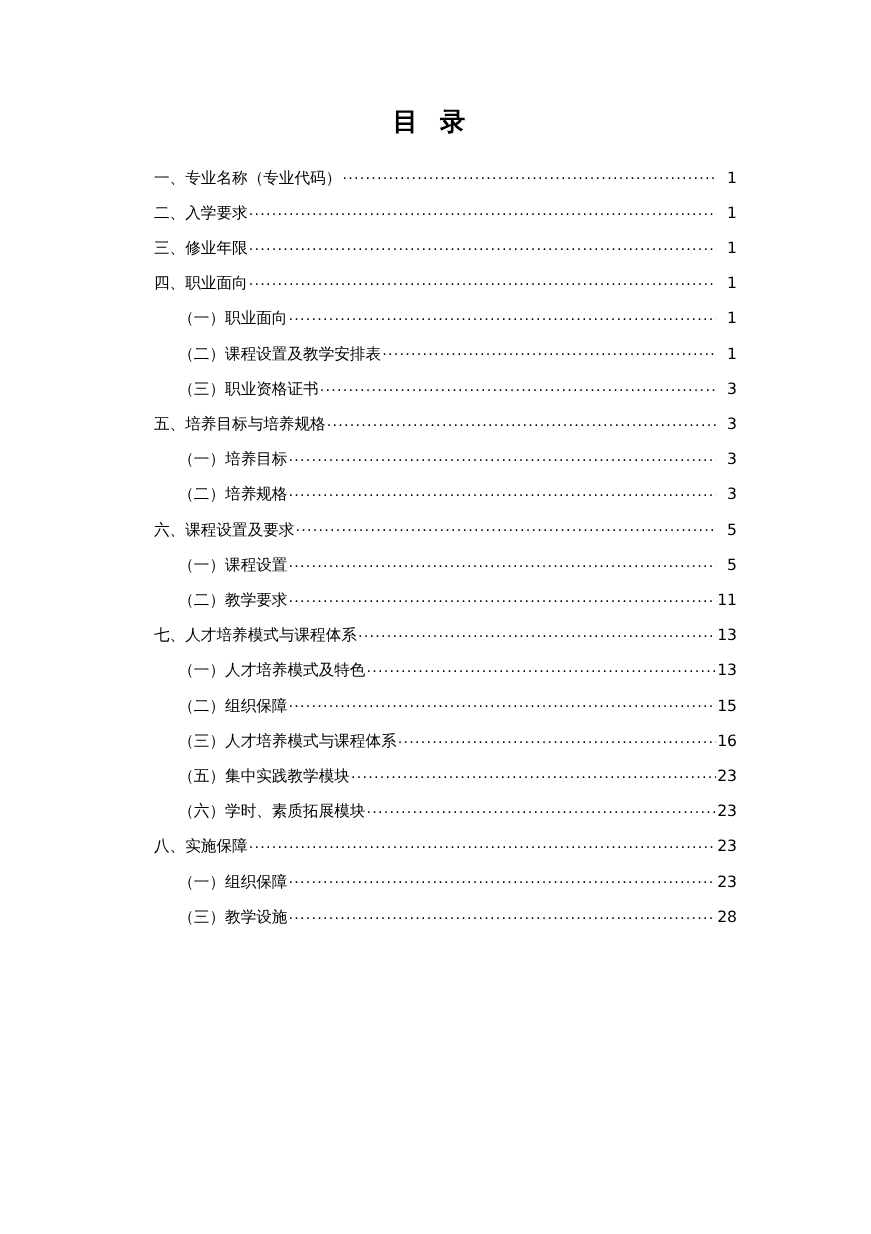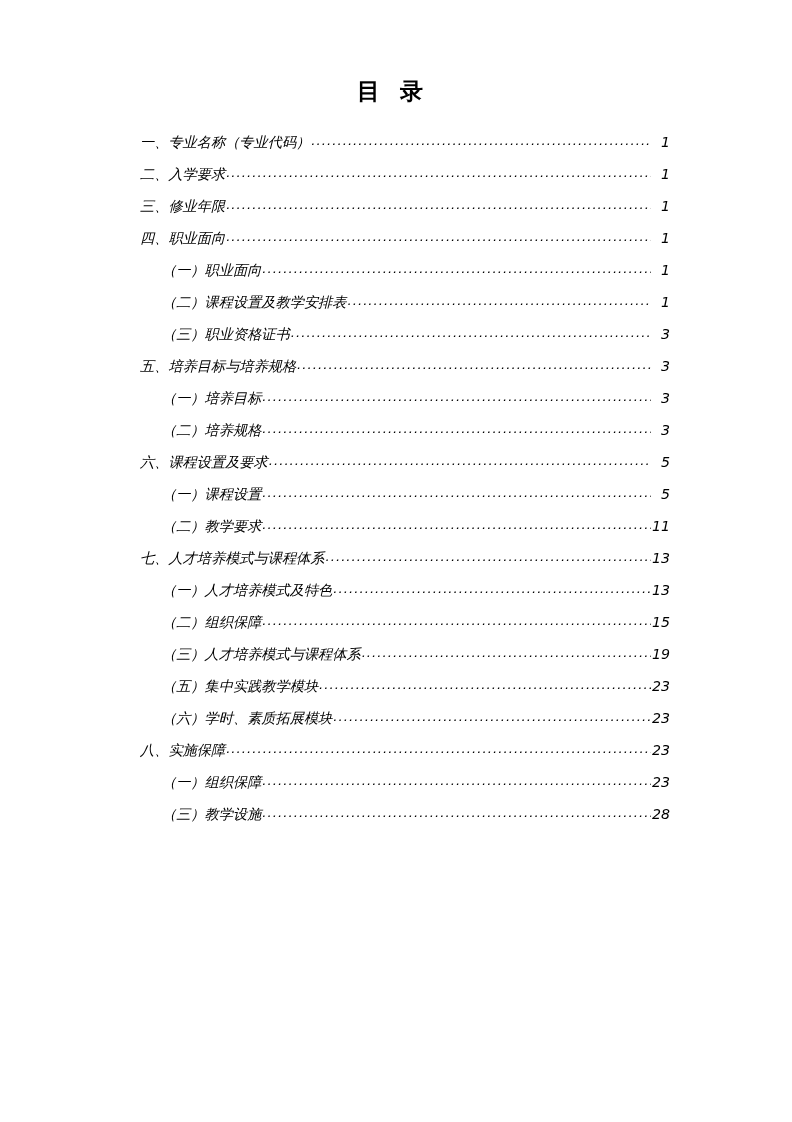--- a/index.html
+++ b/index.html
@@ -22,31 +22,30 @@
     padding: 0;
     position: relative;
   }
   .toc-title {
     text-align: center;
     font-family: "DejaVu Sans", "Liberation Sans", sans-serif;
     font-weight: bold;
     font-size: 23px;
     letter-spacing: 6px;
     margin: 0;
-    padding-top: 76px;
+    padding-top: 95px;
     padding-right: 6px;
   }
   .toc-list {
     margin: 0;
     padding: 0;
     list-style: none;
     width: 530px;
     margin-left: 140px;
     margin-top: 26px;
-    font-style: italic;
   }
   .toc-item {
     display: flex;
     align-items: baseline;
     font-size: 14.2px;
     line-height: 1.0;
     height: 32px;
     white-space: nowrap;
     font-family: "DejaVu Sans", "Liberation Sans", sans-serif;
   }
@@ -169,21 +168,21 @@
         <span class="toc-page">13</span>
       </li>
       <li class="toc-item level-2">
         <span class="toc-text">（二）组织保障</span>
         <span class="toc-dots"></span>
         <span class="toc-page">15</span>
       </li>
       <li class="toc-item level-2">
         <span class="toc-text">（三）人才培养模式与课程体系</span>
         <span class="toc-dots"></span>
-        <span class="toc-page">19</span>
+        <span class="toc-page">16</span>
       </li>
       <li class="toc-item level-2">
         <span class="toc-text">（五）集中实践教学模块</span>
         <span class="toc-dots"></span>
         <span class="toc-page">23</span>
       </li>
       <li class="toc-item level-2">
         <span class="toc-text">（六）学时、素质拓展模块</span>
         <span class="toc-dots"></span>
         <span class="toc-page">23</span>

